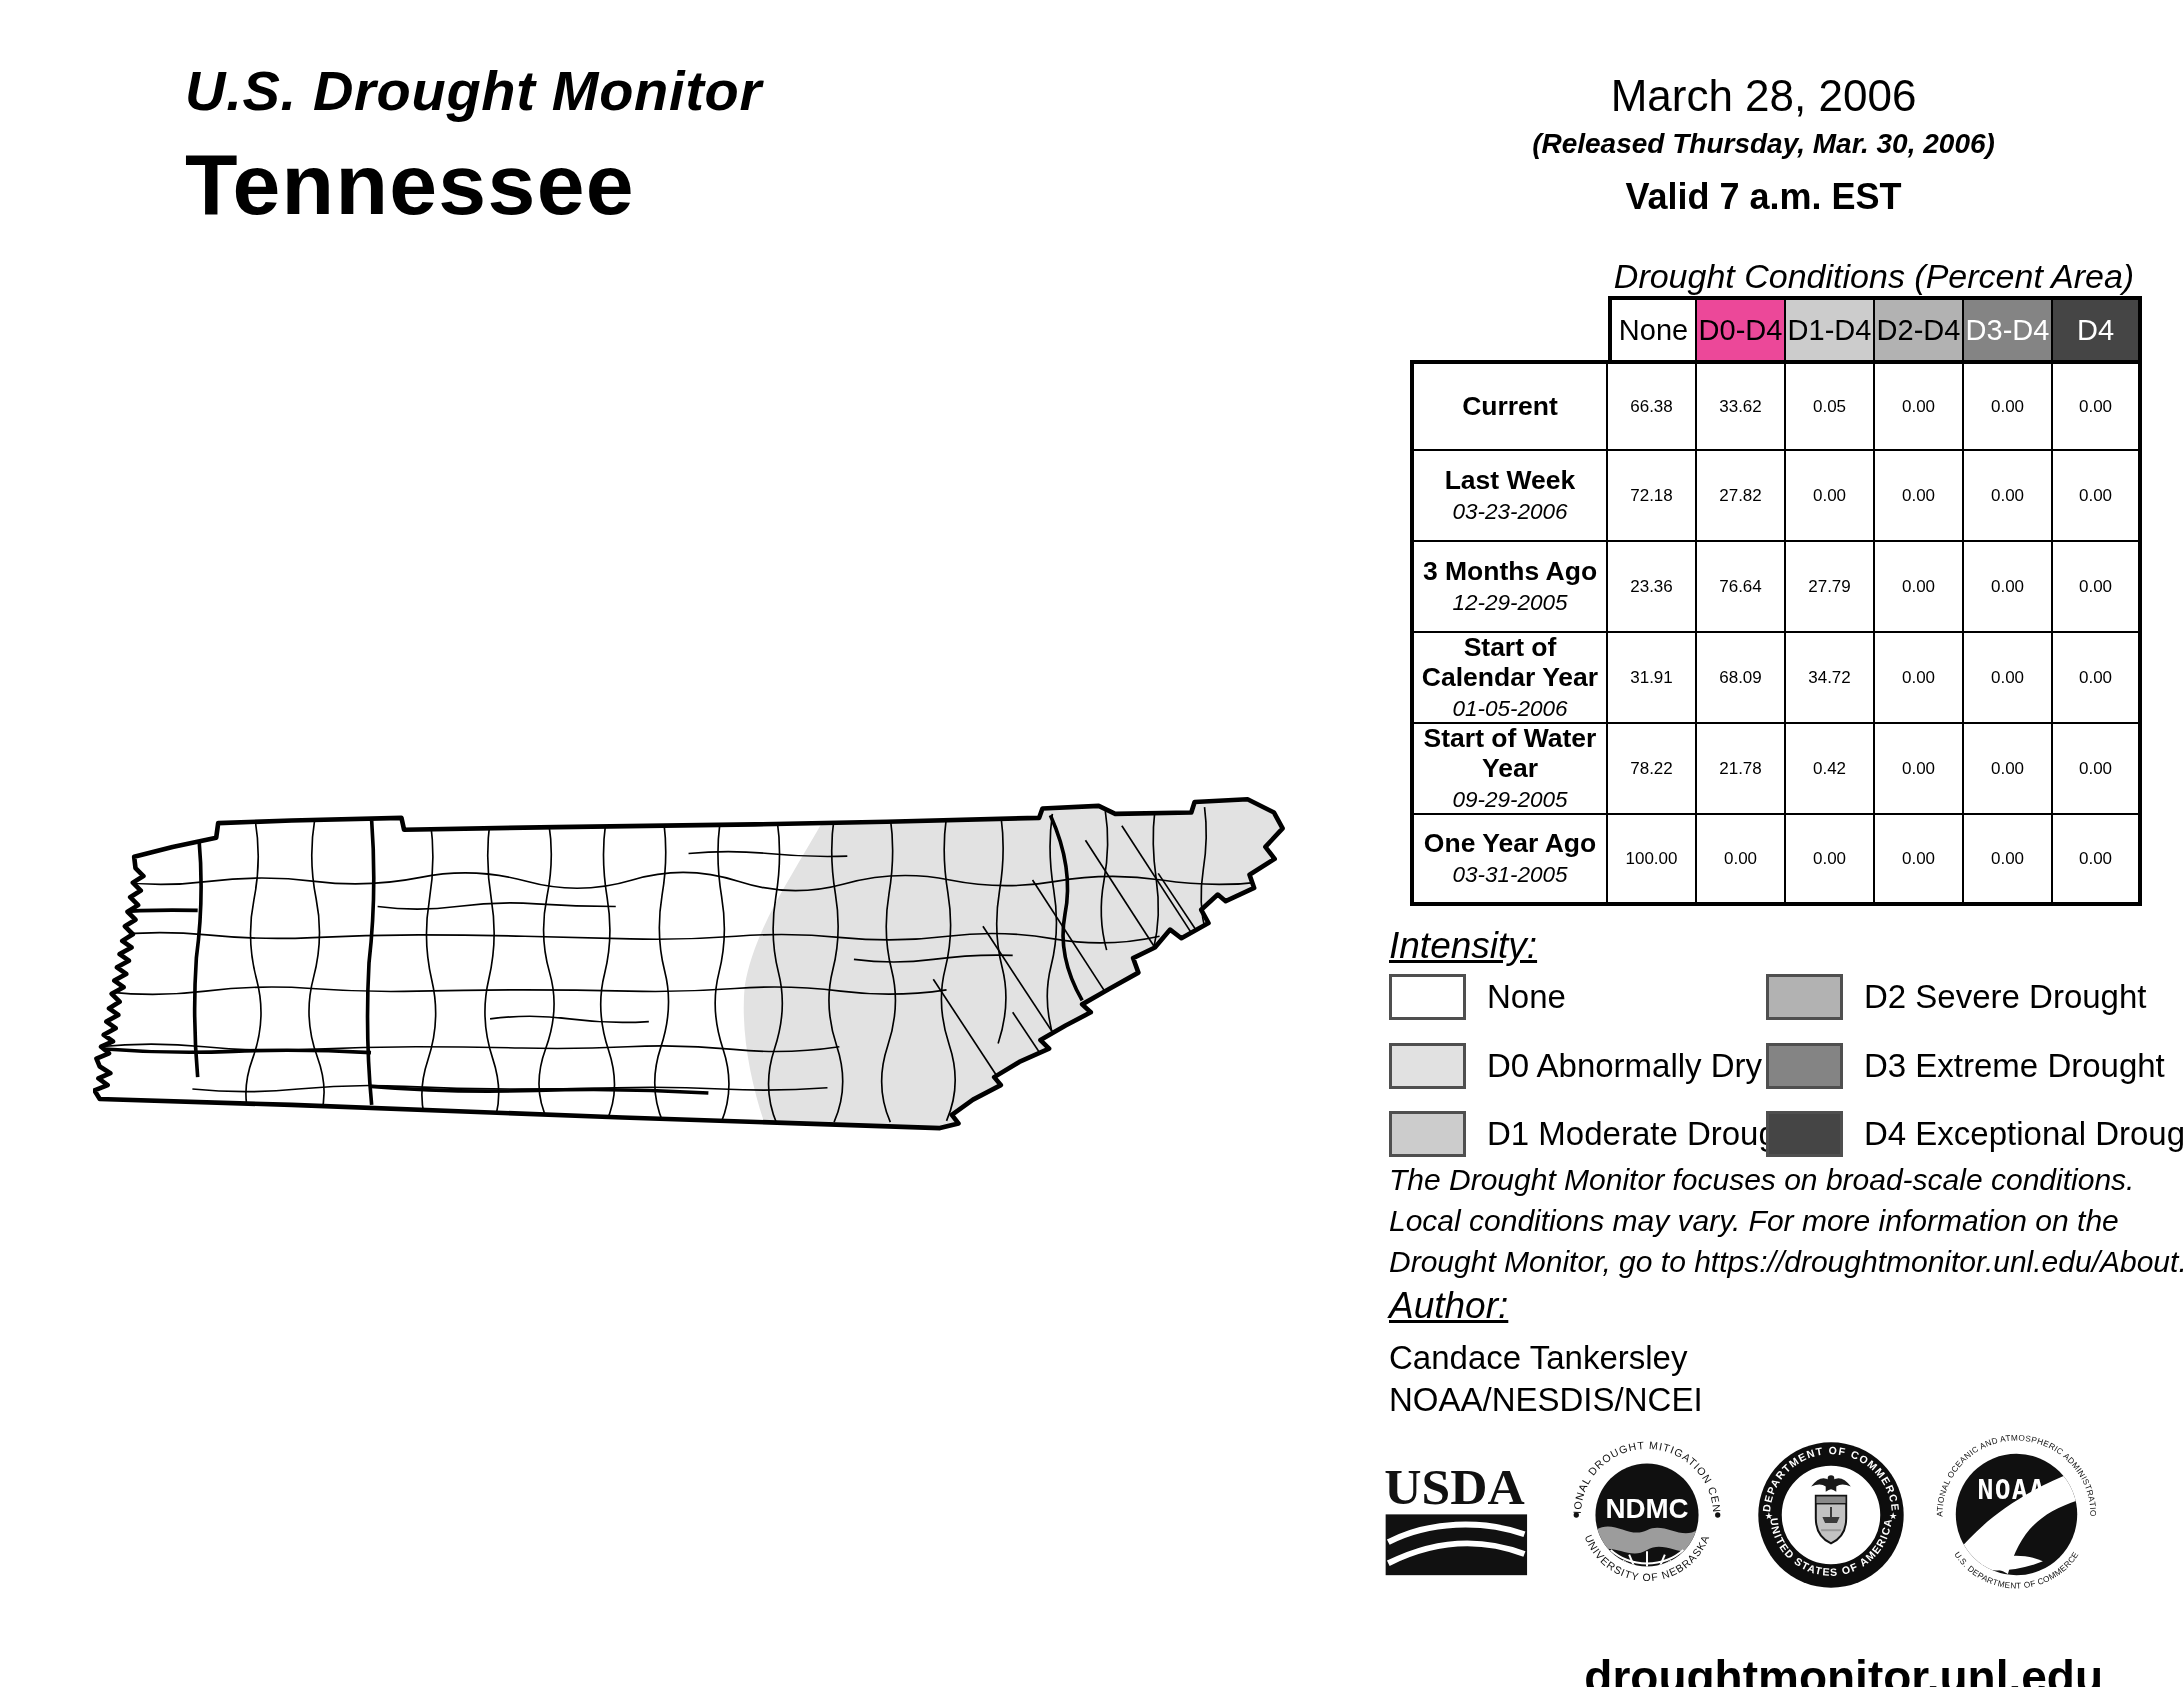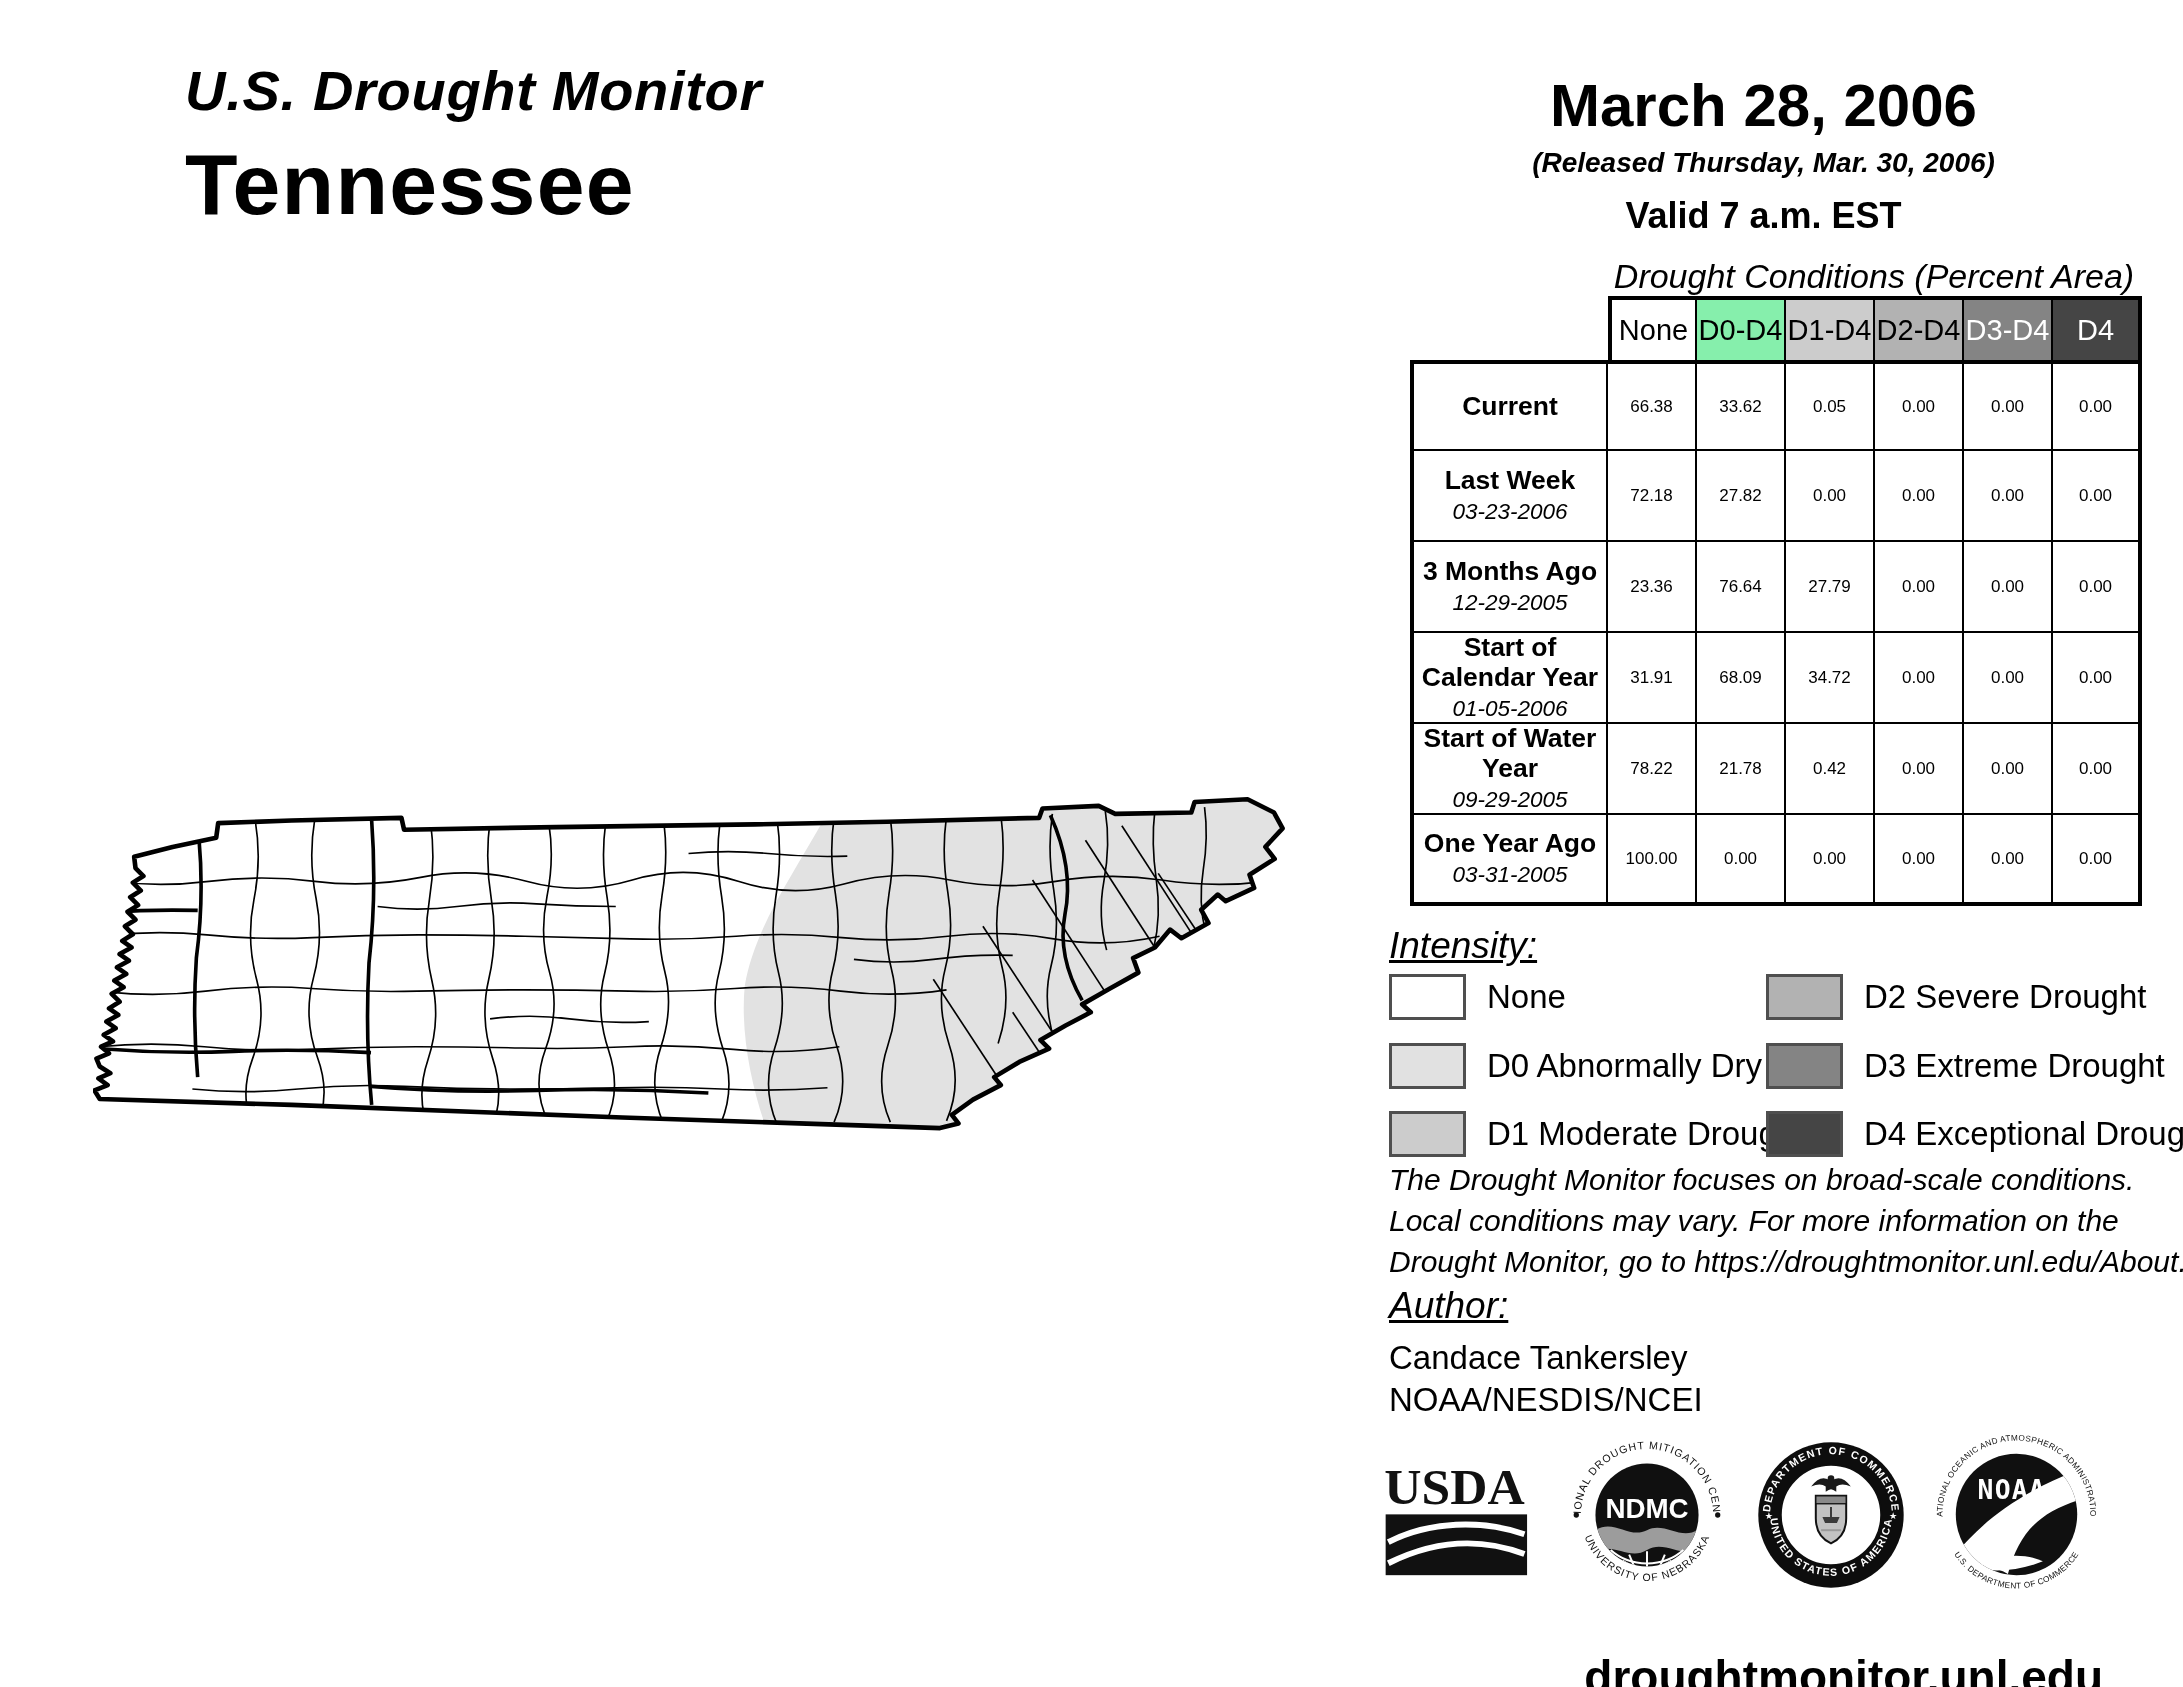--- a/index.html
+++ b/index.html
@@ -5,38 +5,38 @@
   html,body{margin:0;padding:0;background:#fff;}
   #canvas{position:relative;width:2183px;height:1687px;background:#ffffff;overflow:hidden;
           font-family:"Liberation Sans","DejaVu Sans",sans-serif;color:#000;}
 
   
   .title-block{position:absolute;left:185px;top:58px;width:1019px;text-align:left;}
   .title-main{font-size:56px;font-weight:bold;font-style:italic;letter-spacing:0.7px;}
   .title-state{font-size:86px;font-weight:bold;margin-top:12px;letter-spacing:1.3px;}
 
   .date-block{position:absolute;left:1383px;top:71px;width:761px;text-align:center;}
-  .date-main{font-size:60px;font-weight:bold;}
+  .date-main{font-size:44px;font-weight:normal;}
   .date-released{font-size:28px;font-weight:bold;font-style:italic;margin-top:7px;}
   .date-valid{font-size:36px;font-weight:bold;margin-top:16px;}
 
   .tbl-caption{position:absolute;left:1608px;top:257px;width:532px;text-align:center;
                font-size:34px;font-style:italic;}
 
   
   .tbl{position:absolute;left:1410px;top:296px;display:grid;
        grid-template-columns:198px 89px 89px 89px 89px 89px 89px;
        grid-template-rows:64px 91px 91px 91px 91px 91px 91px;}
   .tbl > div{box-sizing:border-box;display:flex;align-items:center;justify-content:center;}
   .corner{background:#fff;}
   .h{border-top:4px solid #000;border-right:2.6px solid #000;font-size:29px;}
   .h.first{border-left:4px solid #000;}
   .h.last{border-right:4px solid #000;}
   .hc0{background:#ffffff;color:#000;}
-  .hc1{background:#86efac;color:#000;}
+  .hc1{background:#ec4899;color:#000;}
   .hc2{background:#cccccc;color:#000;}
   .hc3{background:#b2b2b2;color:#000;}
   .hc4{background:#848484;color:#fff;}
   .hc5{background:#454545;color:#fff;}
   .c{border-right:2.6px solid #000;border-bottom:2.6px solid #000;font-size:17px;}
   .l{border-left:4px solid #000;border-right:2.6px solid #000;border-bottom:2.6px solid #000;
      flex-direction:column;padding:0 4px;text-align:center;}
   .rt{border-top:4px solid #000;text-align:right;}
   .rb{border-bottom:4px solid #000;}
   .ce{border-right:4px solid #000;}

